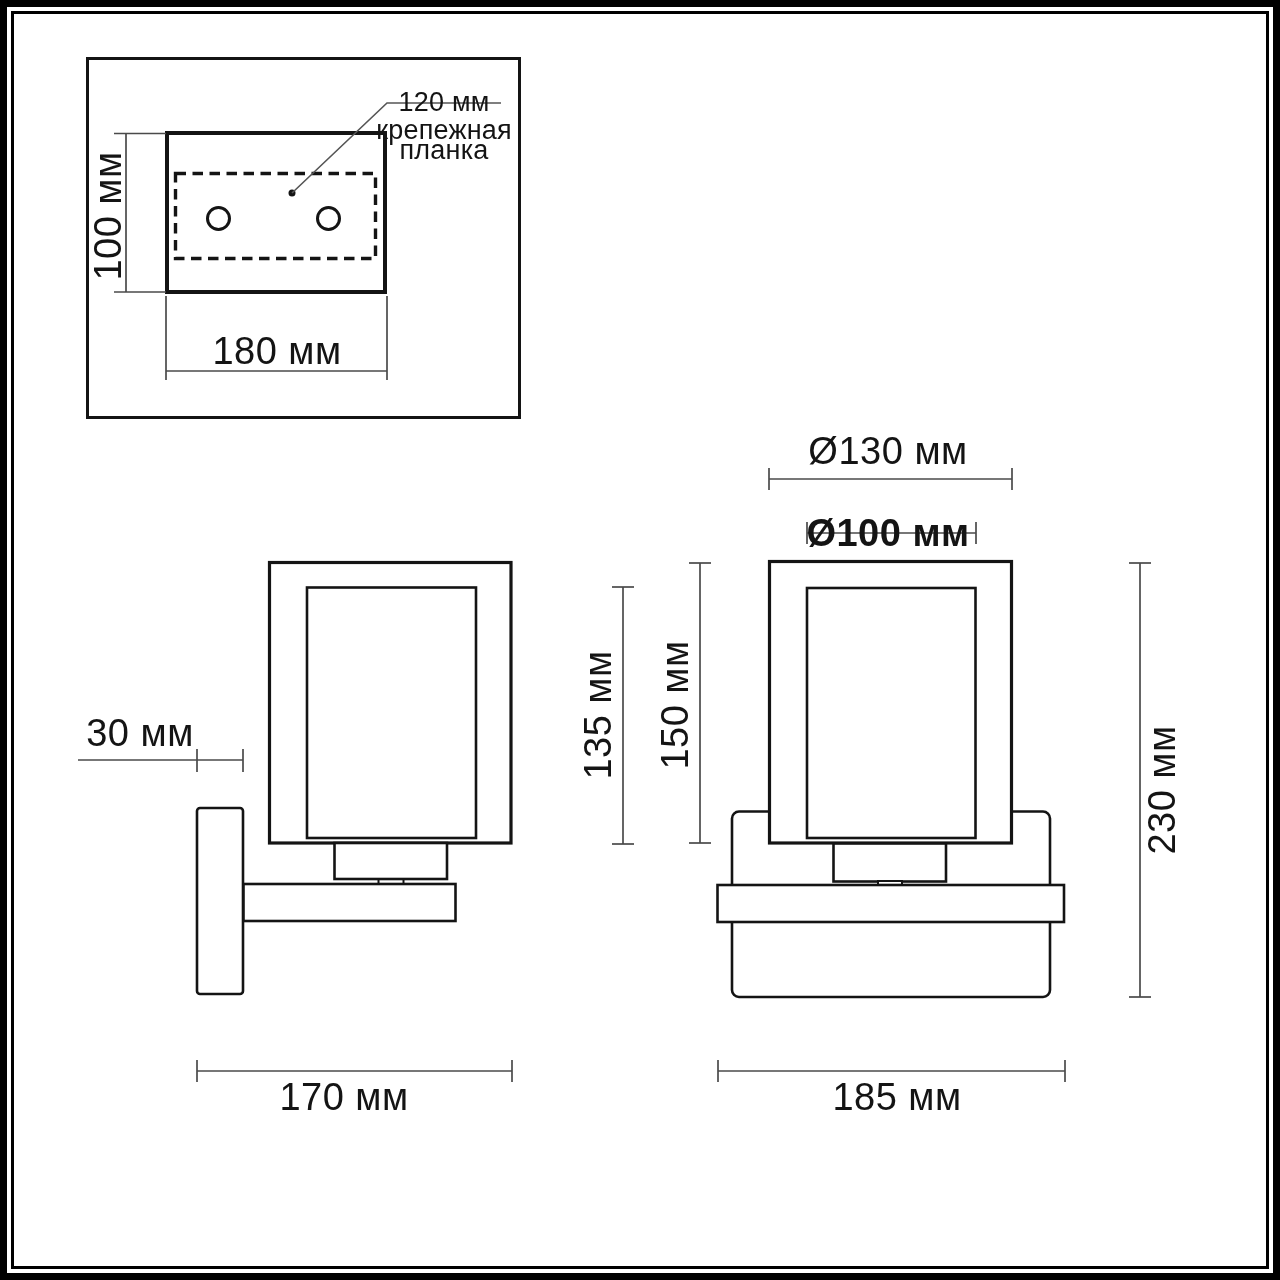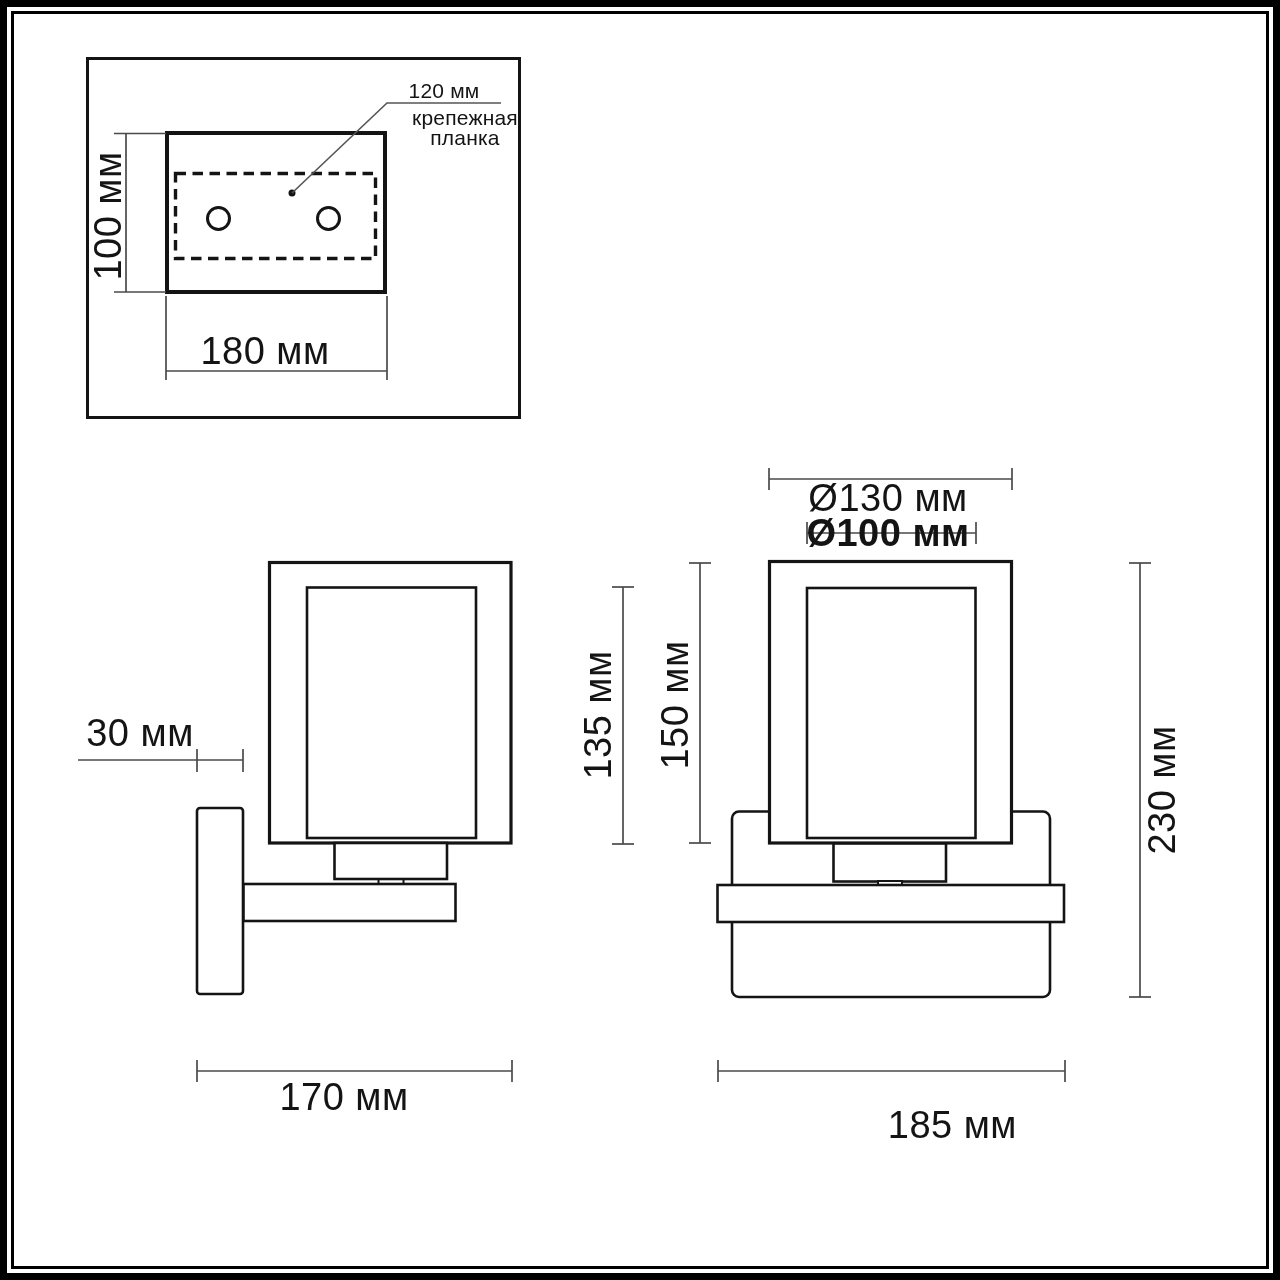--- a/index.html
+++ b/index.html
@@ -3,21 +3,21 @@
 <meta charset="utf-8">
 <style>
   html,body{margin:0;padding:0;background:#ffffff;}
   body{width:1280px;height:1280px;position:relative;overflow:hidden;
        font-family:"Liberation Sans", sans-serif;color:#141414;}
   .frame-outer{position:absolute;inset:0;border:7px solid #000;pointer-events:none;}
   .frame-inner{position:absolute;inset:11px;border:3px solid #000;pointer-events:none;}
   .linework{position:absolute;left:0;top:0;}
   .lbl{position:absolute;font-size:38px;line-height:38px;text-align:center;
        white-space:nowrap;letter-spacing:0.5px;}
-  .lbl.small{font-size:21px;line-height:23px;letter-spacing:0.2px;}
+  .lbl.small{font-size:27px;line-height:23px;letter-spacing:0.2px;margin-top:12px;}
   .lbl.rot{transform:rotate(-90deg);transform-origin:center center;}
   .lbl.bracket{line-height:20px;white-space:normal;}
   .lbl.bracket span{display:block;}
 </style>
 </head>
 <body>
 
 <div class="frame-outer"></div>
 <div class="frame-inner"></div>
 
@@ -107,36 +107,36 @@
     <g stroke="#4a4a4a" stroke-width="1.7">
       <line x1="718" y1="1071" x2="1065" y2="1071"></line>
       <line x1="718" y1="1060" x2="718" y2="1082"></line>
       <line x1="1065" y1="1060" x2="1065" y2="1082"></line>
     </g>
   </g>
 </svg>
 
 <div class="lbl rot" style="left:-12px;top:197px;width:240px;">100 мм</div>
 
-<div class="lbl" style="left:145px;top:332px;width:240px;">180 мм</div>
+<div class="lbl" style="left:157px;top:332px;width:240px;">180 мм</div>
 
 <div class="lbl small" style="left:364px;top:79px;width:160px;">120 мм</div>
 
-<div class="lbl small bracket" style="left:385px;top:108px;width:160px;">
+<div class="lbl small bracket" style="left:364px;top:108px;width:160px;">
   <span>крепежная</span>
   <span>планка</span>
 </div>
 
 <div class="lbl" style="left:40px;top:714px;width:200px;">30 мм</div>
 
 <div class="lbl" style="left:224px;top:1078px;width:240px;">170 мм</div>
 
-<div class="lbl" style="left:768px;top:432px;width:240px;margin-top:47px;">Ø130 мм</div>
+<div class="lbl" style="left:768px;top:432px;width:240px;">Ø130 мм</div>
 
 <div class="lbl" style="left:768px;top:514px;width:240px;font-weight:bold;">Ø100 мм</div>
 
 <div class="lbl rot" style="left:555px;top:686px;width:240px;">150 мм</div>
 
 <div class="lbl rot" style="left:478px;top:696px;width:240px;">135 мм</div>
 
 <div class="lbl rot" style="left:1042px;top:771px;width:240px;">230 мм</div>
 
-<div class="lbl" style="left:777px;top:1106px;width:240px;text-align:right;">185 мм</div>
+<div class="lbl" style="left:777px;top:1078px;width:240px;">185 мм</div>
 
 </body></html>

